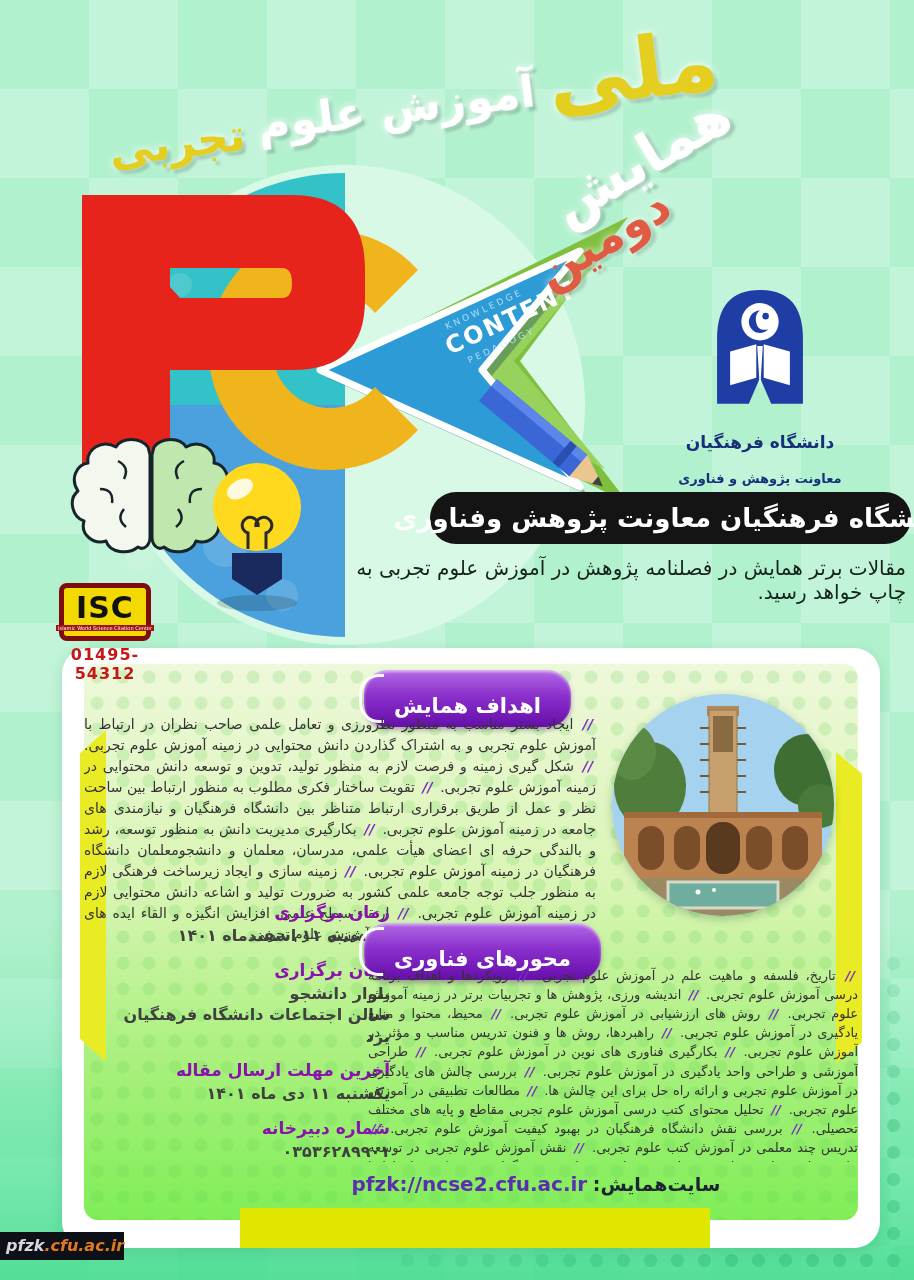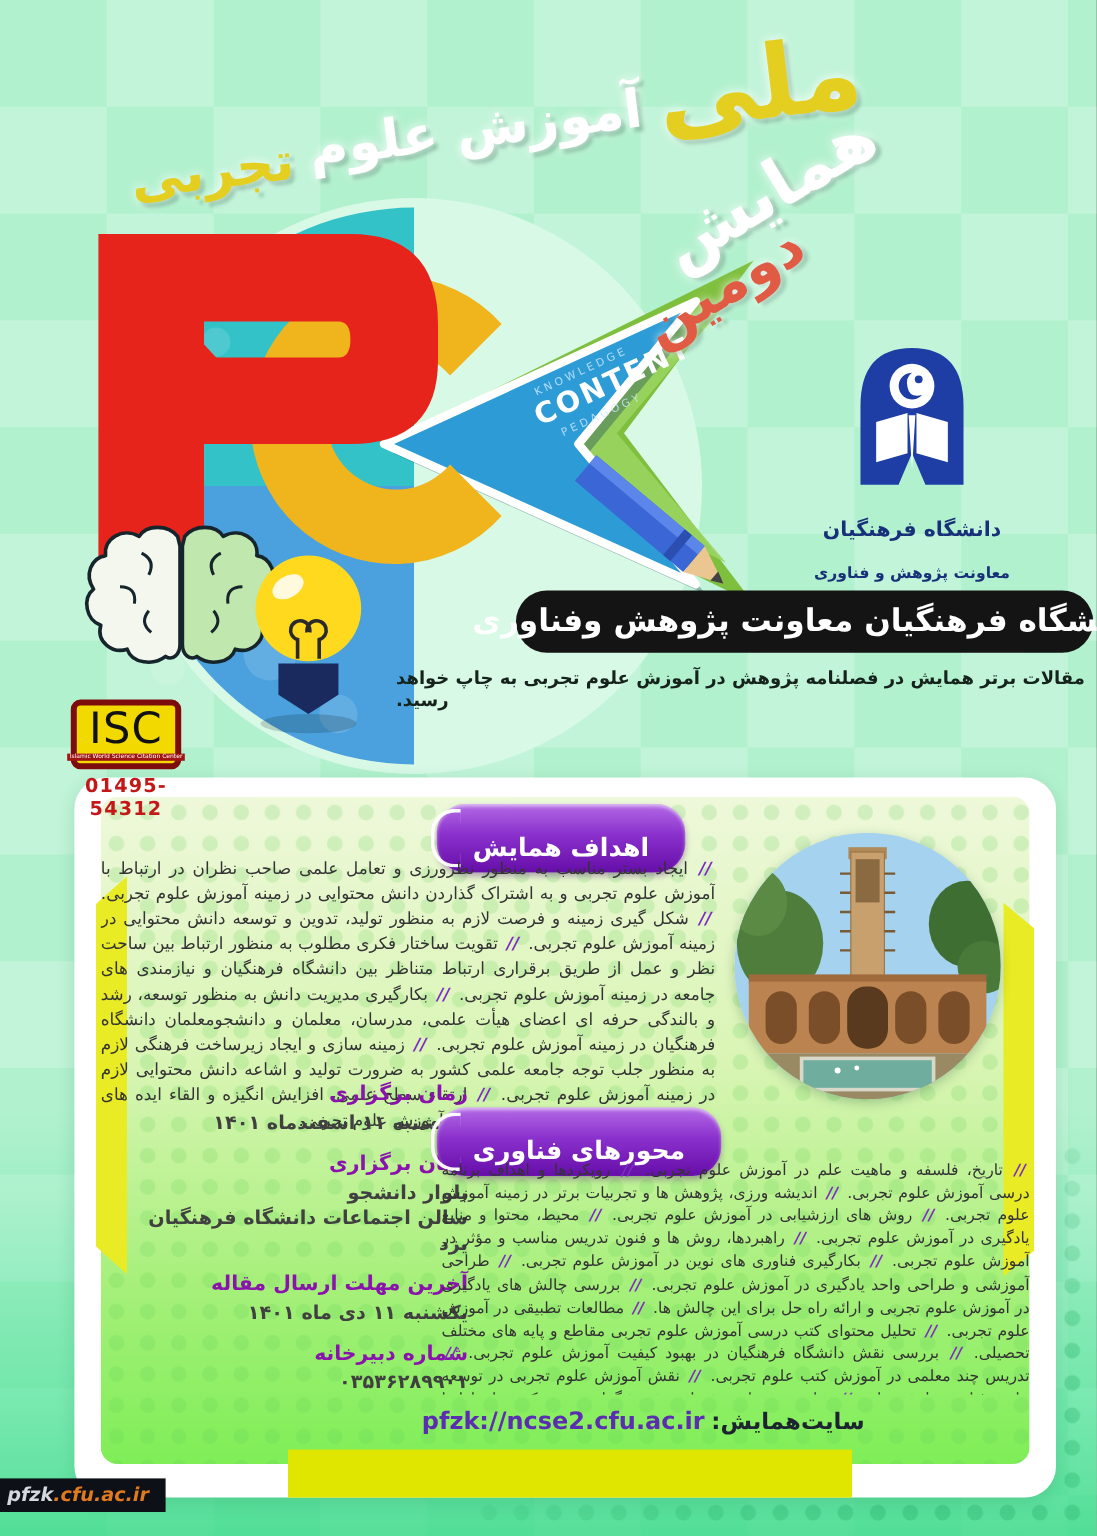--- a/index.html
+++ b/index.html
@@ -45,30 +45,30 @@
   .uni-name{ font-size:17px; font-weight:bold; color:#173079;margin-top:20px; }
   .uni-line{ font-size:13px; font-weight:bold; color:#173079; margin-top:19px; }
   
   .banner{
     position:absolute; left:430px; right:3px; top:492px; height:52px; z-index:3;
     background:#141414; border-radius:28px; display:flex; align-items:center; justify-content:center;
     color:#fff; font-size:26px; font-weight:bold; direction:rtl; white-space:nowrap;
   }
   .subtitle{
     position:absolute; left:330px; right:8px; top:556px; z-index:3;
-    direction:rtl; text-align:left; font-size:15px; font-weight:bold; color:#15231c;
+    direction:rtl; text-align:right; font-size:20px; font-weight:normal; color:#15231c;
   }
   
   .isc{ position:absolute; left:50px; top:583px; width:110px; z-index:3; text-align:center; }
   .isc-badge{
     width:92px; height:58px; margin:0 auto; background:#f2da00;
     border:5px solid #7d0d0d; border-radius:8px; display:flex; flex-direction:column;
     align-items:center; justify-content:center;
   }
-  .isc-badge .isc-word{ font-size:36px; font-weight:normal; color:#111; line-height:1; letter-spacing:1px;text-align:center; }
+  .isc-badge .isc-word{ font-size:30px; font-weight:bold; color:#111; line-height:1; letter-spacing:1px;text-align:center; }
   .isc-badge .isc-full{ font-size:5px; color:#fff; background:#a01414; padding:0 2px; margin-top:2px; white-space:nowrap; }
   .isc-code{ margin-top:4px; font-size:16px; font-weight:bold; color:#c41818; letter-spacing:1px; }
   
   .panel{
     position:absolute; left:62px; top:648px; width:818px; height:600px; z-index:2;
     background:#ffffff; border-radius:26px; box-shadow:0 4px 14px rgba(30,120,80,.18);
   }
   .panel-bg{
     position:absolute; left:22px; right:22px; top:16px; bottom:28px; border-radius:14px;
     background-image:
@@ -116,21 +116,21 @@
   
   .website{
     position:absolute; left:240px; top:524px; width:460px; z-index:4;
     direction:rtl; text-align:center; font-weight:bold;
   }
   .website .site-lbl{ font-size:19px; color:#1c2430; }
   .website .site-url{ font-size:20px; color:#5b2db0; direction:ltr; unicode-bidi:bidi-override; margin-left:8px; text-decoration:none; }
   
   .watermark{
     position:absolute; left:0; bottom:20px; z-index:6; background:#0d1016;
-    padding:4px 14px 5px 6px; font-size:16px; font-weight:bold; font-style:italic; white-space:nowrap;
+    padding:4px 0 5px 6px; font-size:16px; font-weight:bold; font-style:italic; white-space:nowrap;
   }
   .watermark .wm1{ color:#d4d8dd; }
   .watermark .wm2{ color:#e07a1e; }
 </style>
 </head>
 <body>
 
 <div class="poster">
 
   <div class="bg-dots"></div>

